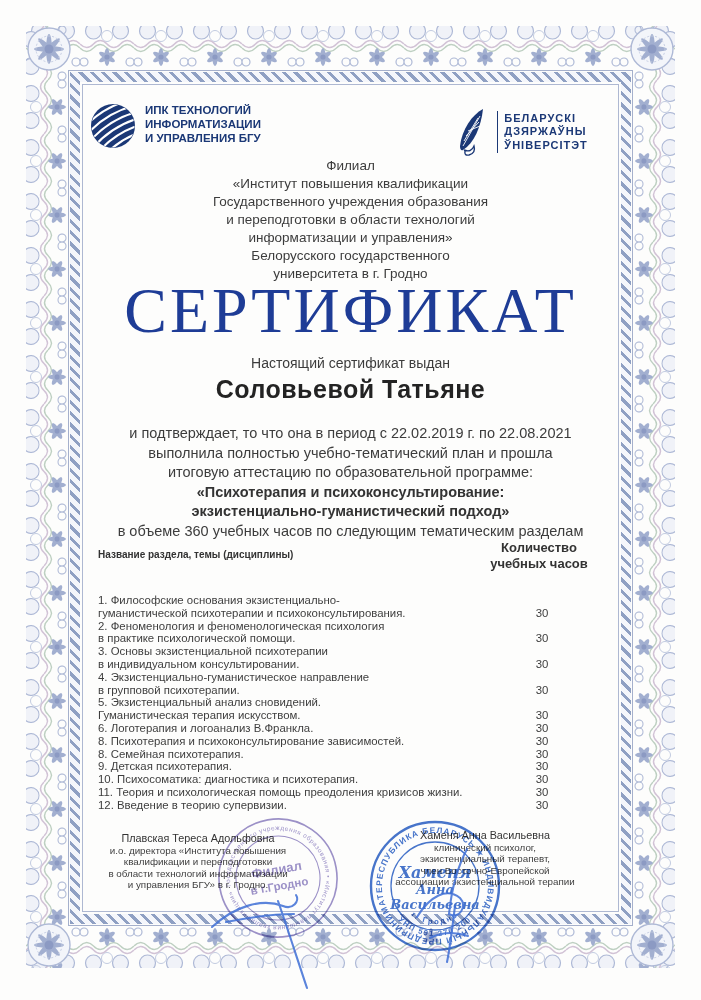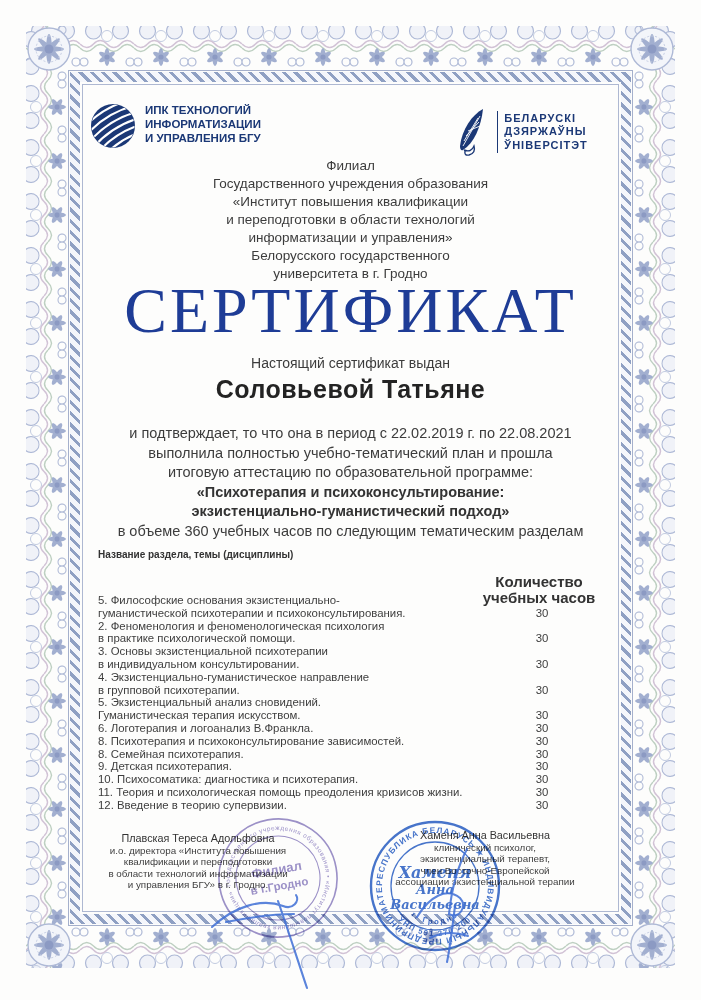--- a/index.html
+++ b/index.html
@@ -27,21 +27,21 @@
          font-size:64px;line-height:62px;letter-spacing:3px;color:#1e3c96;font-weight:500;z-index:2;}
   .issued{left:0;right:0;top:355px;text-align:center;font-size:14px;z-index:2;}
   .recipient{left:0;right:0;top:375px;text-align:center;font-size:25px;font-weight:bold;
              letter-spacing:.5px;color:#232323;z-index:2;}
   
   .bodytext{left:60px;right:60px;top:424px;text-align:center;font-size:14.5px;
             line-height:19.6px;z-index:2;}
   .bodytext .b{font-weight:bold;color:#333;}
   
   .th-left{left:98px;top:549px;font-size:10px;font-weight:bold;color:#333;z-index:2;}
-  .th-right{left:477px;top:574px;width:124px;text-align:center;font-size:15px;
+  .th-right{left:477px;top:540px;width:124px;text-align:center;font-size:13px;
             font-weight:bold;line-height:16px;color:#333;z-index:2;}
   .rows{left:98px;top:594px;width:464px;font-size:11.4px;line-height:12.8px;
         color:#3e3e3e;z-index:2;}
   .row{display:flex;align-items:flex-end;}
   .row .rt{flex:1;white-space:pre-line;}
   .row .rh{width:40px;text-align:center;}
   
   .sig{text-align:center;font-size:9.8px;line-height:11.2px;color:#3e3e3e;z-index:2;}
   .sig .nm{font-size:10.8px;font-weight:normal;margin-bottom:1px;color:#333;}
   .sig-left{left:108px;top:833px;width:180px;}
@@ -230,22 +230,22 @@
     <div class="divider"></div>
     <div class="logo-right-text">
       <div>БЕЛАРУСКІ</div>
       <div>ДЗЯРЖАЎНЫ</div>
       <div>ЎНІВЕРСІТЭТ</div>
     </div>
   </div>
 
   <div class="abs org-lines">
     <div>Филиал</div>
+    <div>«Институт повышения квалификации</div>
     <div>Государственного учреждения образования</div>
-    <div>«Институт повышения квалификации</div>
     <div>и переподготовки в области технологий</div>
     <div>информатизации и управления»</div>
     <div>Белорусского государственного</div>
     <div>университета в г. Гродно</div>
   </div>
 
   <div class="abs title">СЕРТИФИКАТ</div>
   <div class="abs issued">Настоящий сертификат выдан</div>
   <div class="abs recipient">Соловьевой Татьяне</div>
 
@@ -257,21 +257,21 @@
     <div class="b">экзистенциально-гуманистический подход»</div>
     <div>в объеме 360 учебных часов по следующим тематическим разделам</div>
   </div>
 
   <div class="abs th-left">Название раздела, темы (дисциплины)</div>
   <div class="abs th-right" style="white-space:pre-line">Количество
 учебных часов</div>
 
   <div class="abs rows">
     <div class="row">
-        <div class="rt">5. Философские основания экзистенциально-
+        <div class="rt">1. Философские основания экзистенциально-
 гуманистической психотерапии и психоконсультирования.</div>
         <div class="rh">30</div>
       </div>
     <div class="row">
         <div class="rt">2. Феноменология и феноменологическая психология
 в практике психологической помощи.</div>
         <div class="rh">30</div>
       </div>
     <div class="row">
         <div class="rt">3. Основы экзистенциальной психотерапии

